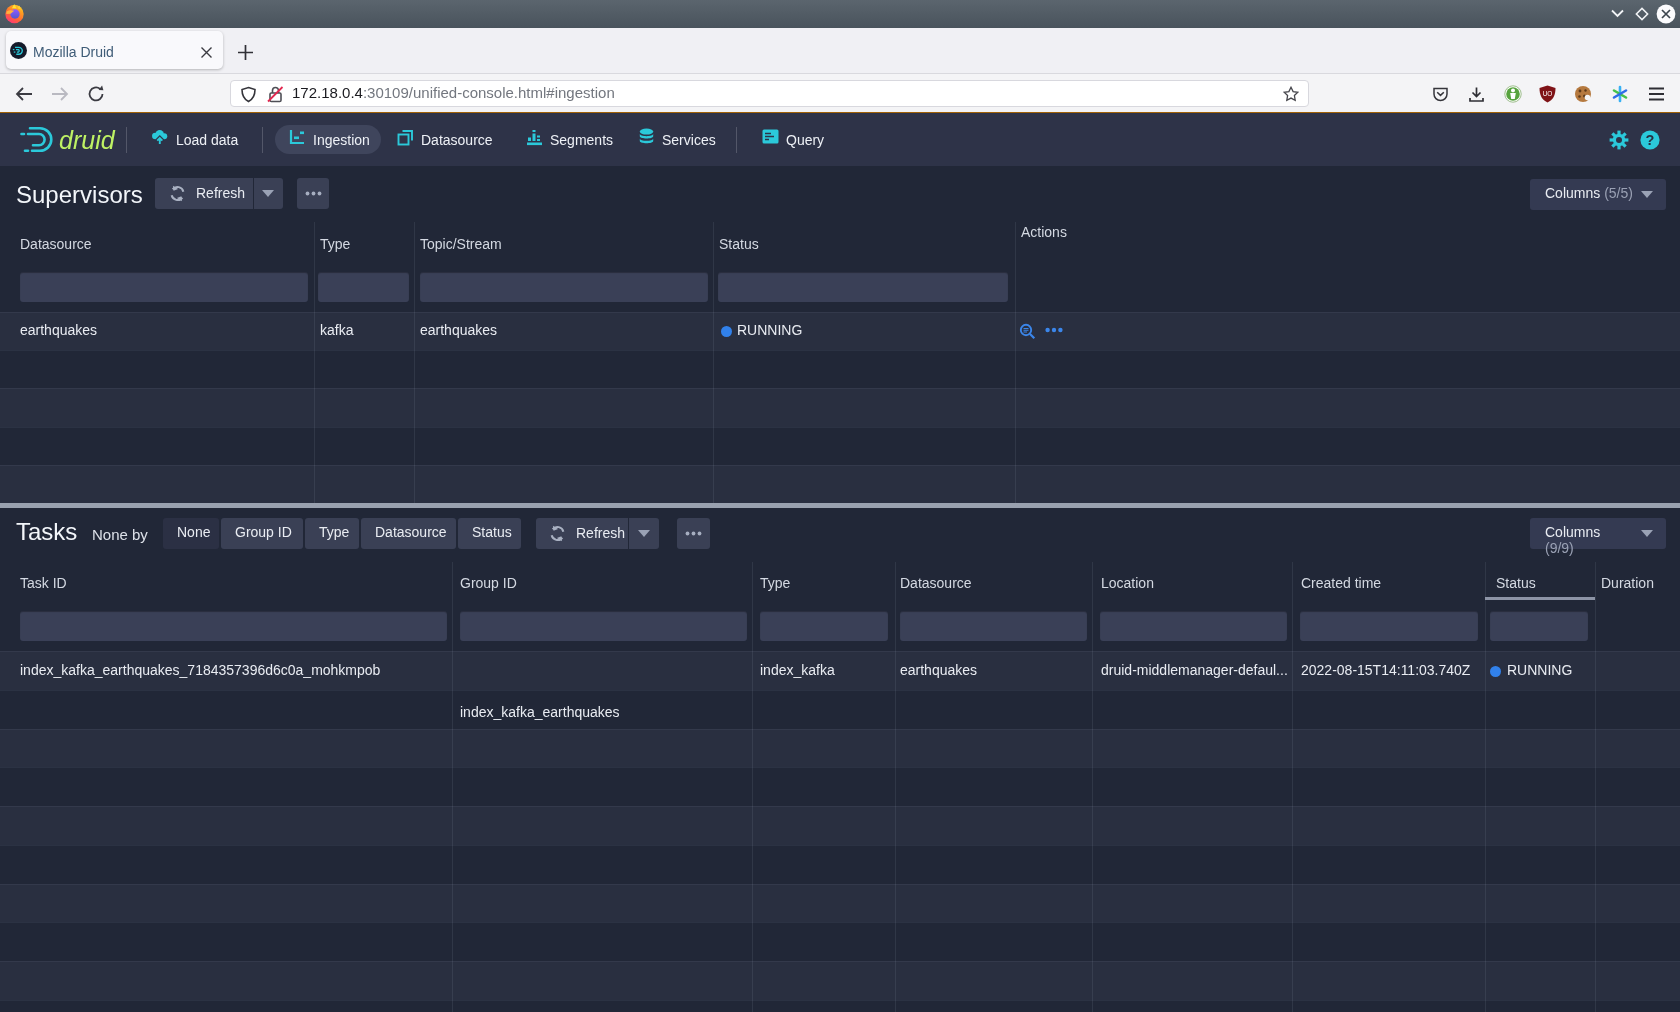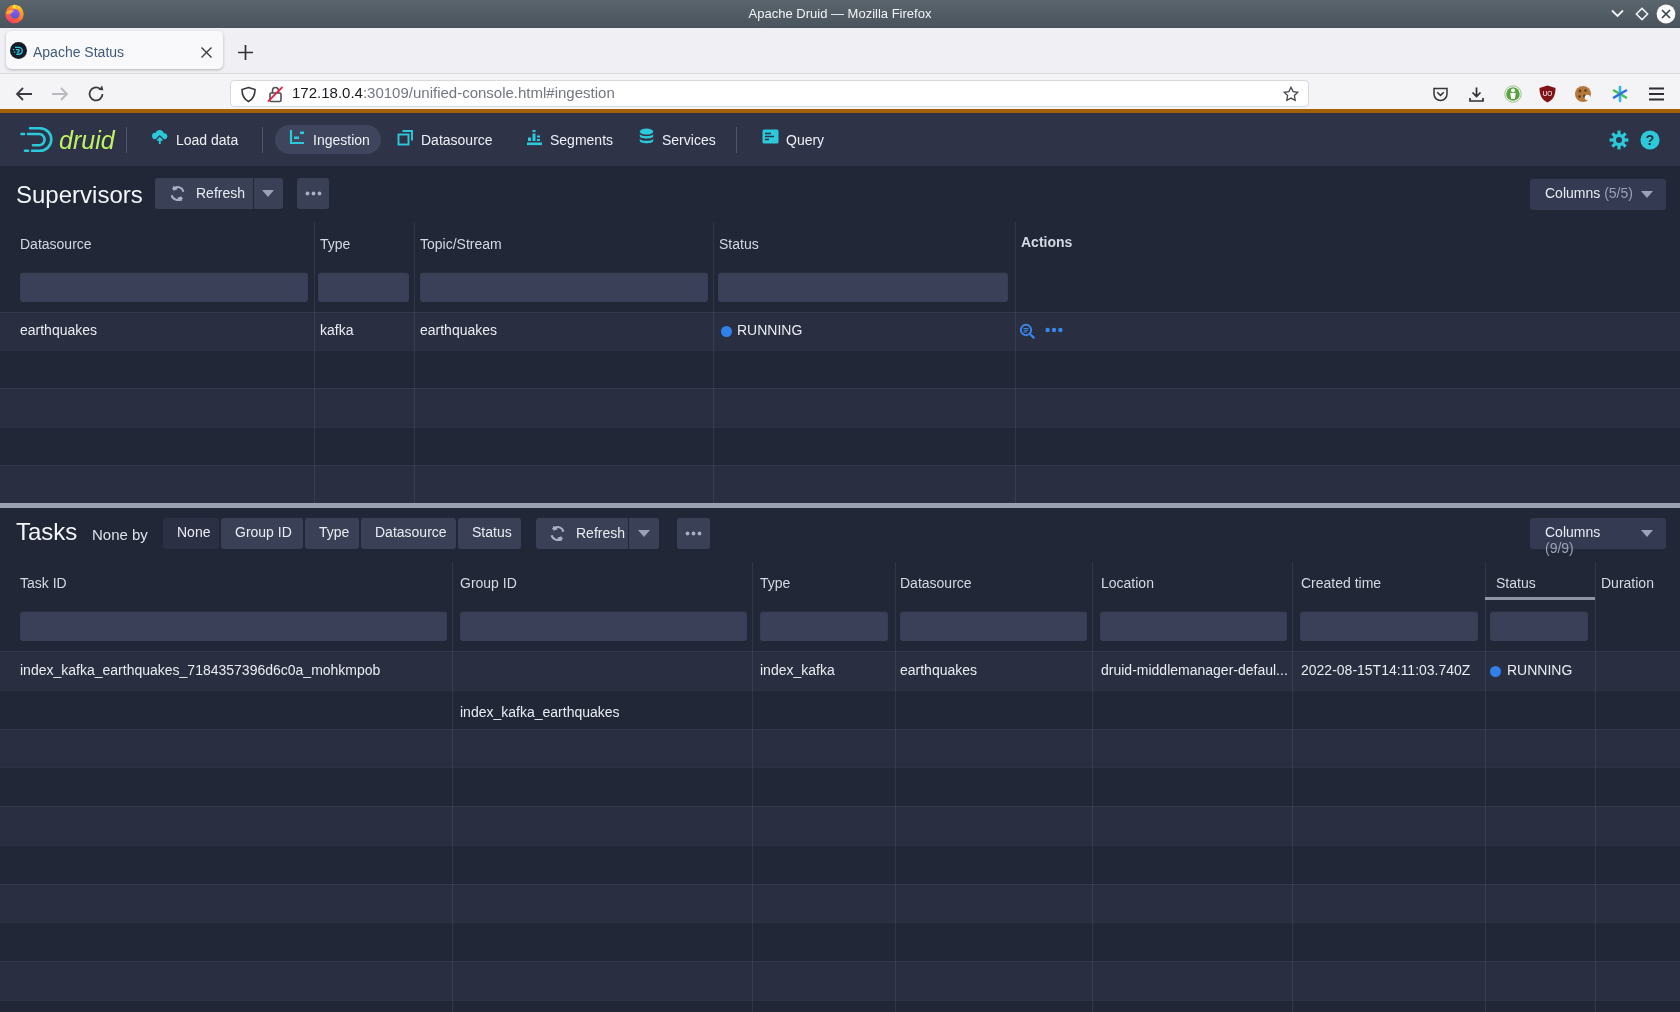--- a/index.html
+++ b/index.html
@@ -8,21 +8,21 @@
   .abs { position:absolute; }
 
   
   #titlebar { left:0; top:0; width:1680px; height:28px;
     background:linear-gradient(#5b656e, #49535c); }
   #titlebar .wtitle { width:100%; text-align:center; top:6px; font-size:13px; color:#f3f4f6; }
   #tabbar { left:0; top:28px; width:1680px; height:45px; background:#f0f0f4; }
   .tab { left:6px; top:3px; width:217px; height:38px; background:#f9f9fc; border-radius:5px;
     box-shadow:0 1px 3px rgba(0,0,0,0.25); }
   #urlbar { left:0; top:73px; width:1680px; height:40px; background:#f4f4f6;
-    border-top:1px solid #d9d9de; border-bottom:4px solid #a16207; }
+    border-top:1px solid #d9d9de; border-bottom:1px solid #a16207; }
   #urlinput { left:230px; top:6px; width:1079px; height:27px; background:#fff;
     border:1px solid #d8d8de; border-radius:4px; }
 
   
   #dnav { left:0; top:113px; width:1680px; height:53px; background:#2e3348; }
   .navtext { font-size:14px; color:#eef1f6; top:19px; }
   .navsep { width:1px; height:26px; background:rgba(255,255,255,0.18); top:14px; }
   .pill { left:275px; top:12px; width:106px; height:29px; border-radius:15px; background:#3f455c; }
 
   
@@ -37,21 +37,20 @@
   .hline { height:1px; background:rgba(190,200,220,0.07); }
   .stripe { background:rgba(195,205,230,0.05); }
   .finput { background:#3a4057; border-radius:3px; height:30px;
     box-shadow:inset 0 1px 1px rgba(0,0,0,0.3); }
   .dot { width:11px; height:11px; border-radius:50%; background:#3181eb; }
 </style>
 </head>
 <body>
 
 <div class="abs" id="titlebar">
-  <div class="abs wtitle">Apache Druid — Mozilla Firefox</div>
 
   <svg class="abs" style="left:4px;top:3px" width="21" height="21" viewBox="0 0 21 21">
     <defs>
       <linearGradient id="ffo" x1="0.1" y1="1" x2="0.75" y2="0">
         <stop offset="0" stop-color="#ff2b8d"></stop>
           <stop offset="0.4" stop-color="#ff6336"></stop>
           <stop offset="0.8" stop-color="#ffa31f"></stop>
           <stop offset="1" stop-color="#ffdb2e"></stop>
       </linearGradient>
       <linearGradient id="ffi" x1="0" y1="1" x2="0" y2="0">
@@ -82,21 +81,21 @@
   <div class="abs tab"></div>
   <svg class="abs" style="left:10px;top:14px" width="17" height="17" viewBox="0 0 27 27">
     <circle cx="13.5" cy="13.5" r="13.5" fill="#151b2a"></circle>
     <g stroke="#2bc9da" fill="none">
       <path d="M8 8.5 H14 A5.5 5.5 0 0 1 14 19.5 H10" stroke-width="2.2"></path>
       <path d="M9.5 12 H13.5 A2.4 2.4 0 0 1 13.5 16 H11" stroke-width="2"></path>
       <path d="M4.5 12 H7" stroke-width="2"></path>
       <path d="M6 16 H8.5" stroke-width="2"></path>
     </g>
   </svg>
-  <div class="abs" style="left:33px;top:16px;font-size:14px;color:#3f5c77;">Apache Status</div>
+  <div class="abs" style="left:33px;top:16px;font-size:14px;color:#3f5c77;">Mozilla Druid</div>
   <svg class="abs" style="left:200px;top:18px" width="13" height="13" viewBox="0 0 13 13">
     <path d="M1.5 1.5 L11.5 11.5 M11.5 1.5 L1.5 11.5" stroke="#3b3b42" stroke-width="1.4"></path>
   </svg>
   <svg class="abs" style="left:237px;top:16px" width="17" height="17" viewBox="0 0 17 17">
     <path d="M8.5 1 V16 M1 8.5 H16" stroke="#303036" stroke-width="1.7"></path>
   </svg>
 </div>
 
 <div class="abs" id="urlbar">
 
@@ -297,21 +296,21 @@
 
   <div class="abs vline" style="left:314px;top:0;height:281px;"></div>
   <div class="abs vline" style="left:414px;top:0;height:281px;"></div>
   <div class="abs vline" style="left:713px;top:0;height:281px;"></div>
   <div class="abs vline" style="left:1015px;top:0;height:281px;"></div>
 
   <div class="abs hdr" style="left:20px;top:14px;">Datasource</div>
   <div class="abs hdr" style="left:320px;top:14px;">Type</div>
   <div class="abs hdr" style="left:420px;top:14px;">Topic/Stream</div>
   <div class="abs hdr" style="left:719px;top:14px;">Status</div>
-  <div class="abs hdr" style="left:1021px;top:12px;font-weight:bold;">Actions</div>
+  <div class="abs hdr" style="left:1021px;top:2px;">Actions</div>
 
   <div class="abs finput" style="left:20px;top:50px;width:288px;"></div>
   <div class="abs finput" style="left:318px;top:50px;width:91px;"></div>
   <div class="abs finput" style="left:420px;top:50px;width:288px;"></div>
   <div class="abs finput" style="left:718px;top:50px;width:290px;"></div>
 
   <div class="abs cell" style="left:20px;top:100px;">earthquakes</div>
   <div class="abs cell" style="left:320px;top:100px;">kafka</div>
   <div class="abs cell" style="left:420px;top:100px;">earthquakes</div>
   <div class="abs dot" style="left:721px;top:104px;"></div>

